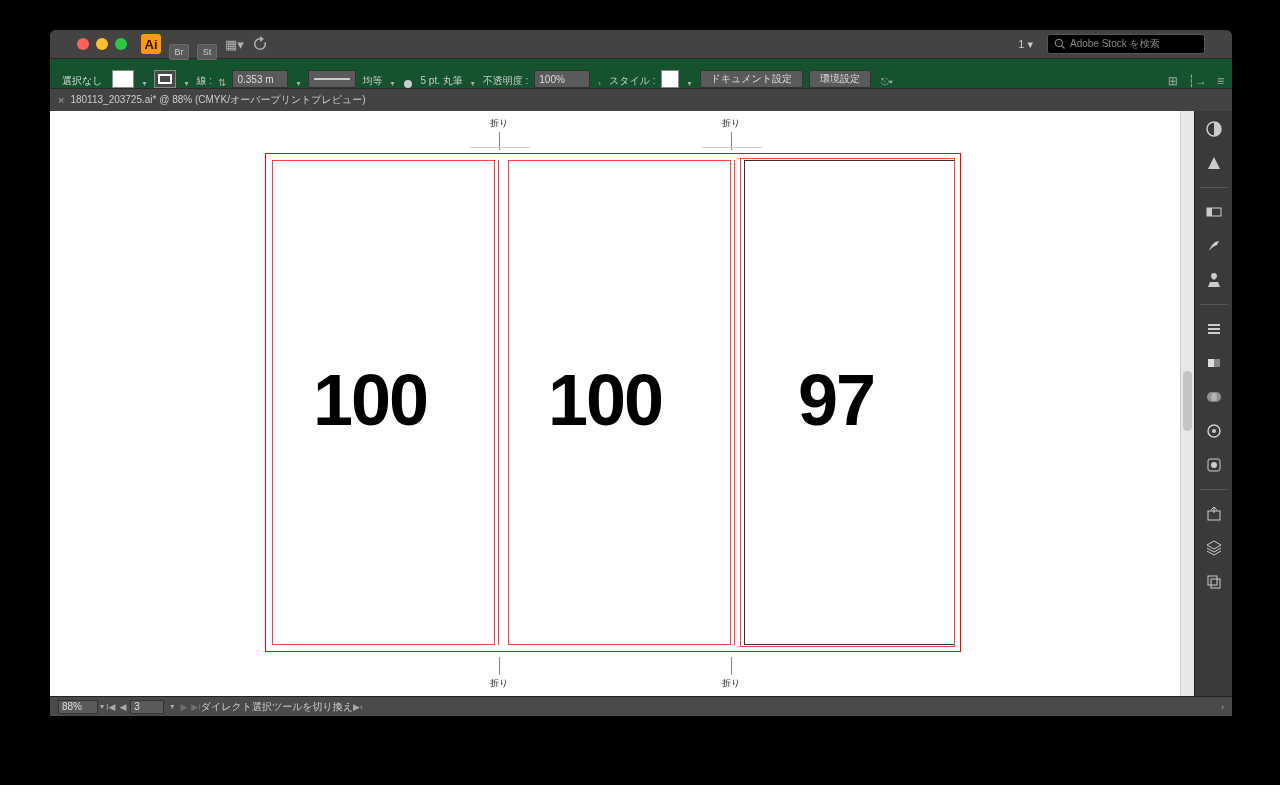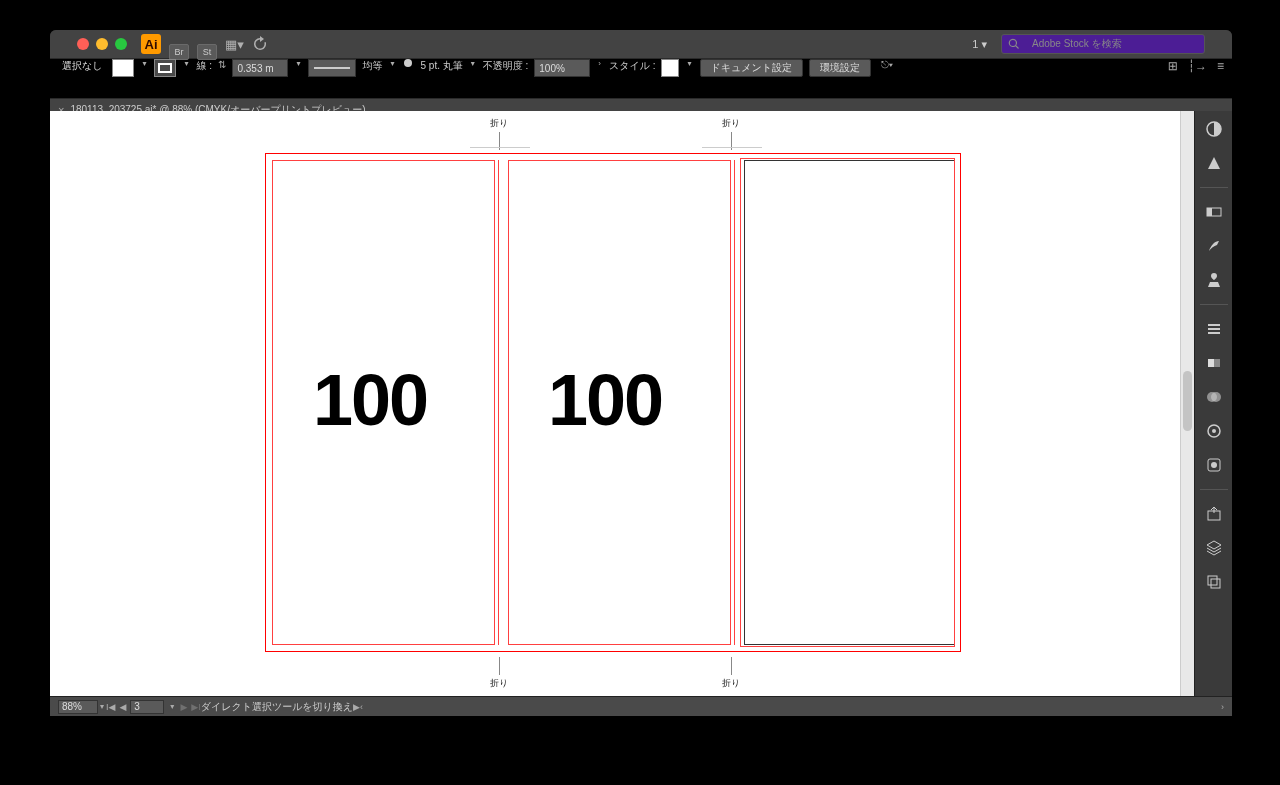--- a/index.html
+++ b/index.html
@@ -12,26 +12,26 @@
 .traffic { display: flex; gap: 7px; }
 .traffic span { width: 12px; height: 12px; border-radius: 50%; display: block; }
 .tr-close { background: #ff5f57; }
 .tr-min { background: #febc2e; }
 .tr-max { background: #28c840; }
 .app-icon { width: 20px; height: 20px; background: #ff9a00; border-radius: 3px; display: flex; align-items: center; justify-content: center; color: #2e0a00; font-weight: bold; font-size: 13px; margin-left: 6px; }
 .tb-badge { width: 20px; height: 16px; background: #5a5a5a; border: 1px solid #6a6a6a; color: #ccc; font-size: 9px; display: flex; align-items: center; justify-content: center; border-radius: 2px; margin-top: 16px; }
 .tb-icon { color: #b0b0b0; font-size: 13px; }
 .tb-spacer { flex: 1; }
 .ws-num { color: #ccc; font-size: 11px; padding: 0 6px; }
-.stock-search { width: 204px; height: 20px; background: #4c1d95; border: 1px solid #555; border-radius: 3px; display: flex; align-items: center; padding: 0 6px; gap: 12px; }
+.stock-search { width: 158px; height: 20px; background: #000000; border: 1px solid #555; border-radius: 3px; display: flex; align-items: center; padding: 0 6px; gap: 4px; }
 .stock-search svg { width: 12px; height: 12px; fill: #888; }
 .stock-search span { color: #888; font-size: 10px; }
 
 
-.controlbar { height: 41px; background: #000000; border-top: 1px solid #2a2a2a; border-bottom: 1px solid #2a2a2a; display: flex; align-items: flex-start; padding: 0 8px; gap: 6px; color: #ccc; font-size: 10px; }
+.controlbar { height: 31px; background: #14532d; border-top: 1px solid #2a2a2a; border-bottom: 1px solid #2a2a2a; display: flex; align-items: flex-end; padding: 0 8px; gap: 6px; color: #ccc; font-size: 10px; }
 .cb-sel { color: #ddd; padding: 0 4px; }
 .swatch-fill { width: 22px; height: 18px; background: #fff; border: 1px solid #888; }
 .swatch-stroke { width: 22px; height: 18px; background: #4a4a4a; border: 1px solid #888; position: relative; }
 .swatch-stroke::after { content: ""; position: absolute; inset: 3px; border: 2px solid #fff; }
 .dd-caret { color: #aaa; font-size: 8px; padding: 0 2px; }
 .cb-label { white-space: nowrap; }
 .num-input { width: 56px; height: 18px; background: #5a5a5a; border: 1px solid #333; color: #ddd; font-size: 10px; padding: 0 4px; display: flex; align-items: center; }
 .stroke-prev { width: 48px; height: 18px; background: #5a5a5a; border: 1px solid #333; display: flex; align-items: center; justify-content: center; }
 .stroke-prev::before { content: ""; width: 36px; height: 2px; background: #ccc; }
 .dot { width: 8px; height: 8px; border-radius: 50%; background: #ccc; margin: 0 2px; }
@@ -164,20 +164,21 @@
     <div class="canvas">
       <div class="bleed-box"></div>
       <div class="panel p1"></div>
       <div class="panel p2"></div>
       <div class="panel p3"></div>
       <div class="div-red-1"></div>
       <div class="div-red-2"></div>
 
       <div class="big-num n1">100</div>
       <div class="big-num n2">100</div>
+      <div class="big-num n3">97</div>
 
       <div class="fold-mark fm-t1">
         <div class="fold-label">折り</div>
         <div class="fold-tick"></div>
       </div>
       <div class="ruler-h"></div>
       <div class="fold-mark fm-t2">
         <div class="fold-label">折り</div>
         <div class="fold-tick"></div>
       </div>

